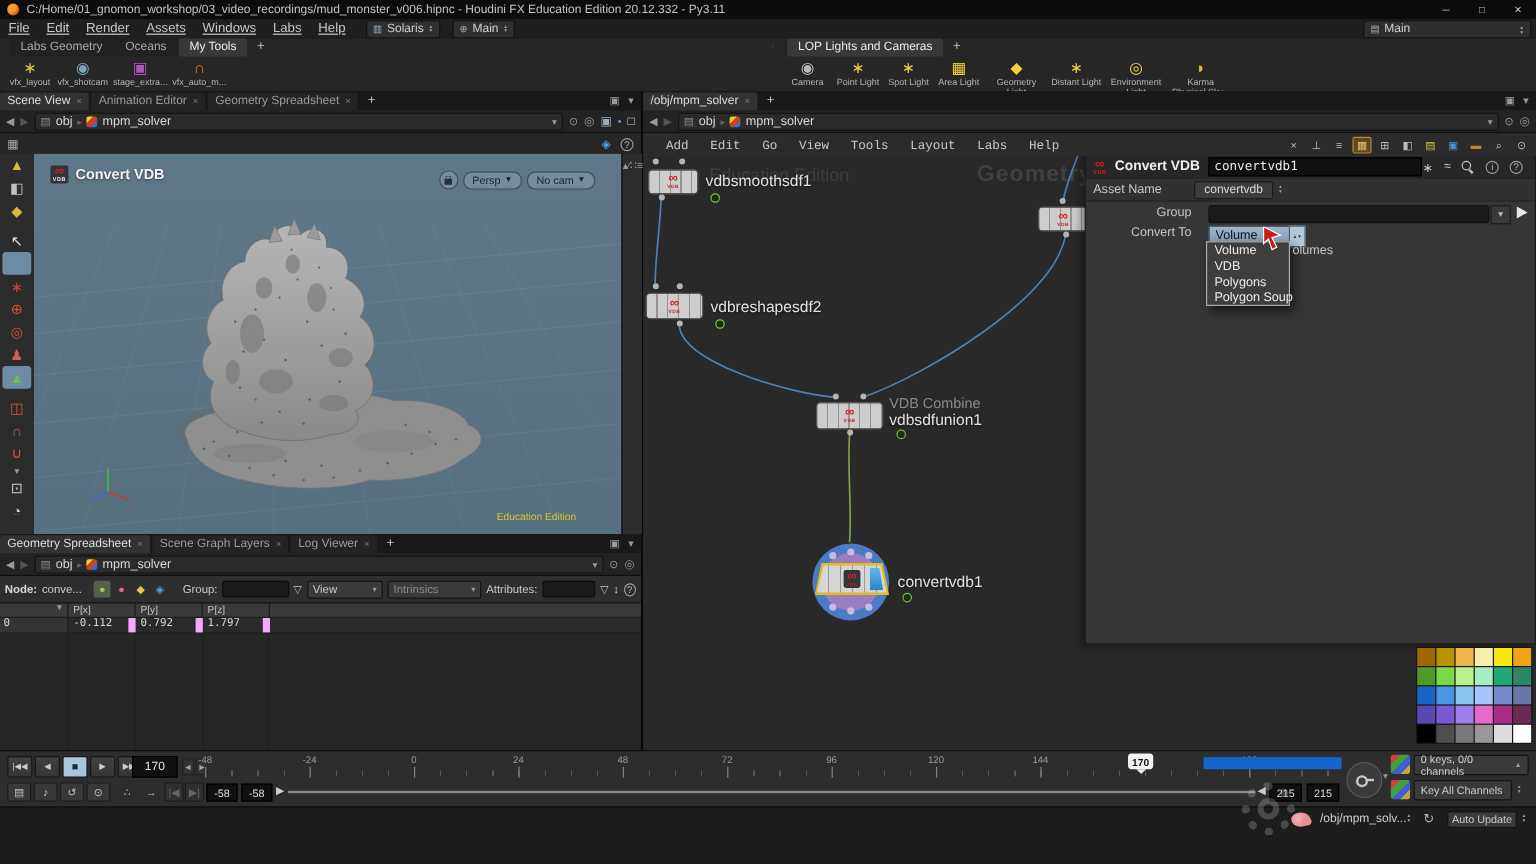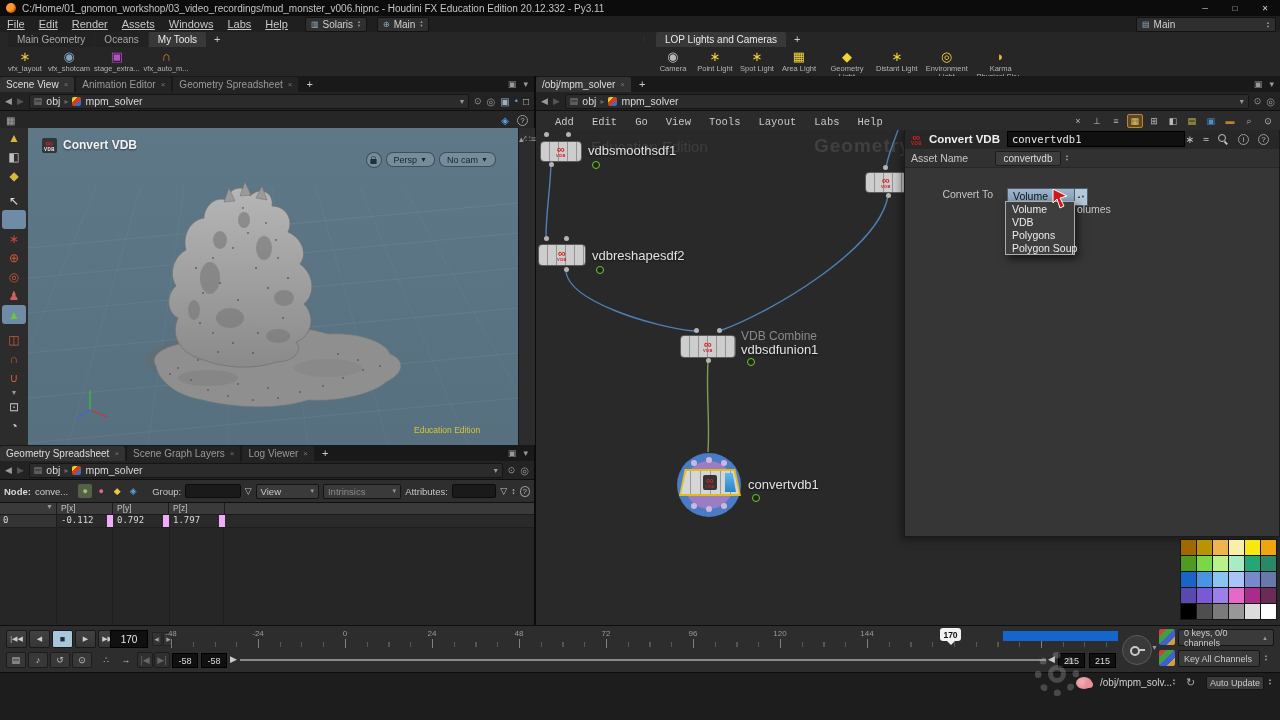--- a/index.html
+++ b/index.html
@@ -66,21 +66,21 @@
   .lk{position:relative;width:9px;height:7px;background:#e4e4e4;border-radius:1px;margin-top:4px;}
   .lk::before{content:"";position:absolute;left:1px;top:-4px;width:5px;height:4px;border:1.5px solid #e4e4e4;border-bottom:none;border-radius:3px 3px 0 0;}
   .vcanvas{position:absolute;left:28px;top:0;width:490px;height:317px;overflow:hidden;}
   .vright{position:absolute;left:518px;top:0;width:16px;height:317px;background:#2c2c2c;border-left:1px solid #1a1a1a;}
   .vright .ric{height:21px;font-size:9px;color:#9a9a9a;text-align:center;line-height:21px;}
   .vlabel{position:absolute;left:14px;top:10px;display:flex;gap:6px;align-items:center;}
   .vlabel b{font-size:12px;color:#f2f2f2;text-shadow:0 1px 2px rgba(0,0,0,.5);}
   .vdbic{display:flex;flex-direction:column;align-items:center;line-height:.8;background:#30353a;border-radius:2px;padding:1px 2px;}
   .vdbic i{font-style:normal;color:#d42020;font-size:11px;font-weight:bold;line-height:9px;}
   .vdbic u{text-decoration:none;color:#f0f0f0;font-size:4.5px;font-weight:bold;letter-spacing:.5px;}
-  .pillrow{position:absolute;right:22px;top:24px;display:flex;gap:4px;align-items:flex-start;}
+  .pillrow{position:absolute;right:22px;top:14px;display:flex;gap:4px;align-items:center;}
   .lockpill{width:14px;height:14px;border-radius:50%;border:1px solid rgba(20,30,40,.55);background:rgba(190,205,215,.25);display:flex;align-items:center;justify-content:center;}
   .lockpill .lk{transform:scale(.7);background:#22313d;margin-top:3px;}
   .lockpill .lk::before{border-color:#22313d;}
   .pill{height:13px;border:1px solid rgba(20,30,40,.55);border-radius:7px;background:rgba(190,205,215,.25);color:#17242e;font-size:9px;padding:0 7px;display:flex;align-items:center;gap:3px;}
   .pill .dd{font-size:7px;}
   .vwm{position:absolute;left:386px;top:297px;color:#d8c430;font-size:8.5px;}
   
   .sheet{position:absolute;left:0;top:369px;width:534px;height:180px;background:#262626;}
   .stoolbar{height:22px;background:#2e2e2e;border-bottom:1px solid #101010;display:flex;align-items:center;gap:4px;padding:0 4px;font-size:9.5px;}
   .stoolbar b{color:#d8d8d8;font-weight:bold;}
@@ -224,21 +224,21 @@
       <span>Main</span>
         <span class="spin" style="margin-left:auto"></span>
     </span>
   </div>
 
   <div class="shelf">
     <div class="shelfsec" style="left:0;width:640px;">
       <div class="stabs">
         <span style="display:flex;gap:1px;">
 
-        <span class="stab">Main Geometry</span>
+        <span class="stab">Labs Geometry</span>
             <span class="stab">Oceans</span>
             <span class="stab on">My Tools</span>
           </span>
         <span class="stab-plus">+</span>
       </div>
       <div class="stools">
 
           <span class="stool">
             <span class="sic" style="color: rgb(232, 200, 56);">∗</span>
             <span>vfx_layout</span>
@@ -776,20 +776,26 @@
               <span class="mag"></span>
               <span class="circ">i</span>
               <span class="circ">?</span>
             </span>
           </div>
           <div class="prow1">
             <span class="plabel" style="margin-left:6px;">Asset Name</span>
             <span class="pchip">convertvdb</span>
             <span class="spin" style="position:absolute;left:160px;"></span>
           </div>
+          <div class="abs" style="left:0;top:42px;right:0;height:15px;">
+            <span class="prlabel">Group</span>
+            <span class="gfield"></span>
+            <span class="gdd">▼</span>
+            <span class="garrow"></span>
+          </div>
           <div class="abs" style="left:0;top:59px;right:0;height:16px;">
             <span class="prlabel">Convert To</span>
             <span class="cdd">Volume</span>
             <span class="cddspin">▲▼</span>
           </div>
           <div class="pmenu">
 
           <div class="pmi">Volume</div>
               <div class="pmi">VDB</div>
               <div class="pmi">Polygons</div>

